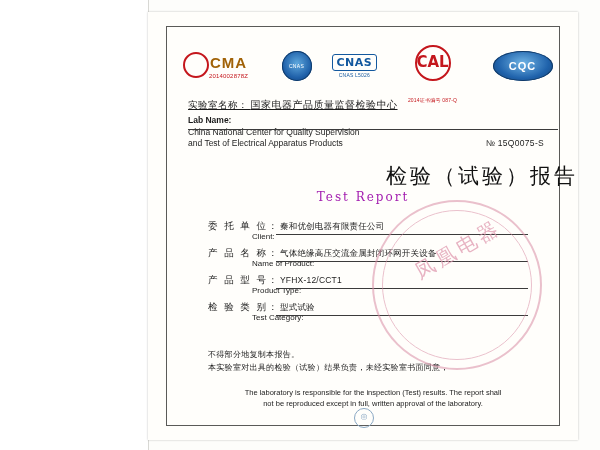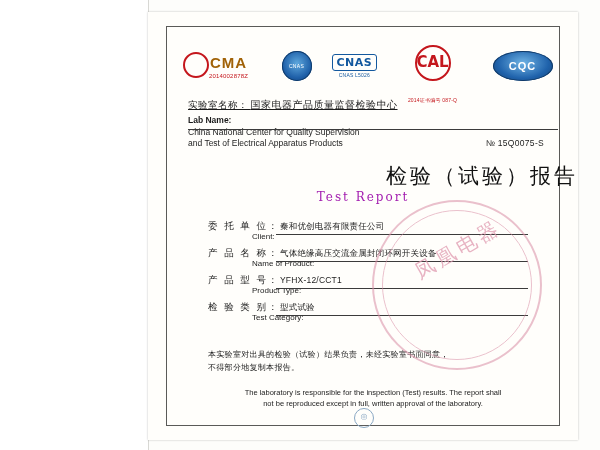--- a/index.html
+++ b/index.html
@@ -469,22 +469,22 @@
         <span class="f-cn">检 验 类 别：</span>
         <span class="f-en">Test Category:</span>
         <span class="f-val">型式试验</span>
         <span class="f-line"></span>
       </div>
 
     </div>
 
     <div class="statement">
       <div class="stmt-cn">
+        <div>不得部分地复制本报告。</div>
         <div>本实验室对出具的检验（试验）结果负责，未经实验室书面同意，</div>
-        <div>不得部分地复制本报告。</div>
       </div>
       <div class="stmt-en">
         <div>The laboratory is responsible for the inspection (Test) results. The report shall</div>
         <div>not be reproduced except in full, written approval of the laboratory.</div>
       </div>
     </div>
 
     <div class="bottom-seal">◎</div>
   </div>
 

